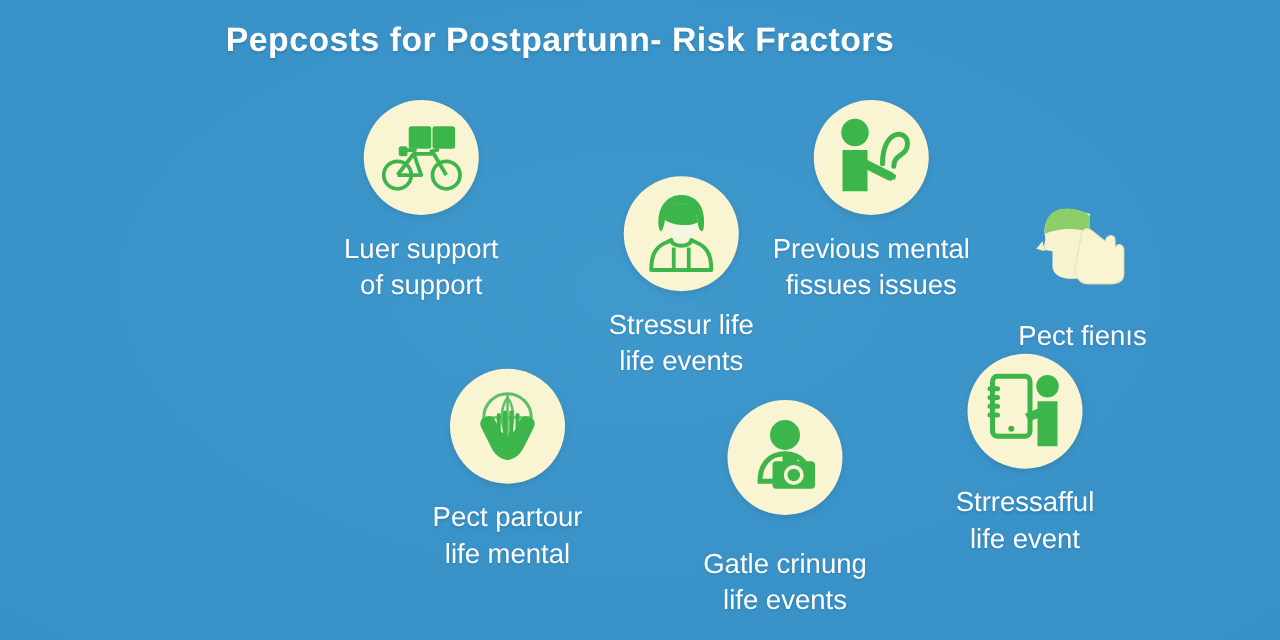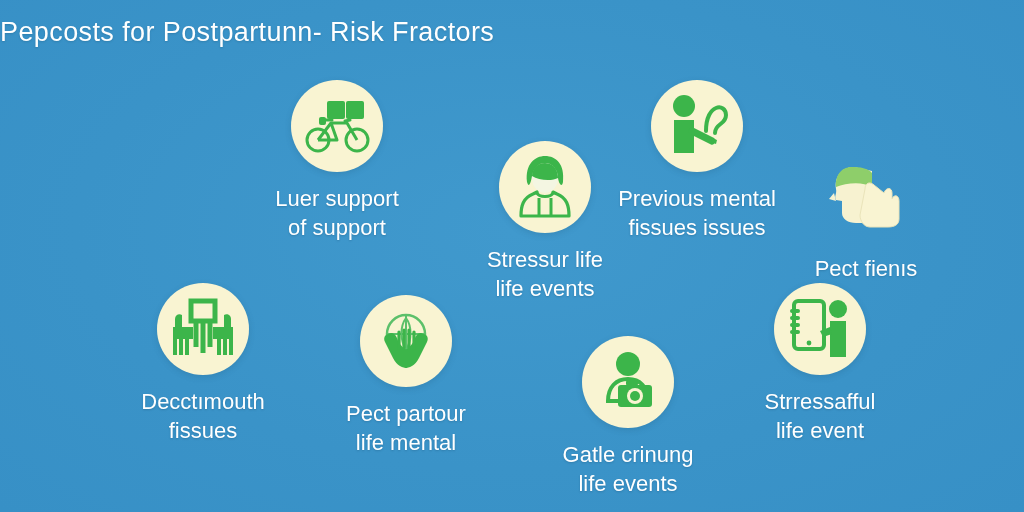--- a/index.html
+++ b/index.html
@@ -18,24 +18,24 @@
     width: 1024px;
     height: 512px;
     background: radial-gradient(ellipse at 50% 45%, #4099cd 0%, #3a93c8 60%, #3790c6 100%);
     overflow: hidden;
   }
   #title {
     position: absolute;
     top: 17px;
     left: 0;
     width: 896px;
-    text-align: left;
+    text-align: center;
     color: #ffffff;
     font-size: 27px;
-    font-weight: 400;
+    font-weight: 700;
     letter-spacing: 0.4px;
     text-shadow: 0 1px 2px rgba(20,70,100,0.25);
     white-space: nowrap;
   }
   .node {
     position: absolute;
     display: flex;
     flex-direction: column;
     align-items: center;
     width: 210px;
@@ -124,54 +124,37 @@
       <svg width="84" height="70" viewBox="0 0 84 70" aria-hidden="true">
         <path d="M30 6 C16 6 10 18 12 28 C13 33 10 35 12 39 L18 40 L18 52 C18 58 24 62 32 62 L48 62 L48 10 Z" fill="#f7f2d0"></path>
         <path d="M28 6 C16 6 11 16 12 26 C22 22 38 20 48 26 L48 12 C44 7 36 6 28 6 Z" fill="#8ece6a"></path>
         <path d="M10 32 L5 38 L12 40" fill="#f7f2d0"></path>
         <path d="M41 28 C41 22 46 20 50 24 L60 32 C62 26 68 26 68 32 L68 38 C70 33 75 34 75 40 L75 58 C75 64 70 66 64 66 L46 66 C40 66 36 60 36 54 Z" fill="#f9f4d2" stroke="#eae4ba" stroke-width="1"></path>
       </svg>
     </div>
     <div class="caption">Pect fienıs</div>
   </div>
 
-  <div class="node" style="left:203px; top:283px;">
-    <div class="disc">
-      <svg width="68" height="64" viewBox="0 0 68 64" aria-hidden="true">
-        <path d="M22 4 L46 4 L46 24 L22 24 Z" fill="none" stroke="#3cb54a" stroke-width="5"></path>
-        <path d="M27 24 L27 50 M41 24 L41 50" stroke="#3cb54a" stroke-width="5"></path>
-        <path d="M34 24 L34 56" stroke="#3cb54a" stroke-width="5"></path>
-        <path d="M6 22 C6 18 10 16 13 18 L13 38 L6 38 Z" fill="#3cb54a"></path>
-        <path d="M4 30 L24 30 L24 42 L4 42 Z" fill="#3cb54a"></path>
-        <path d="M6 42 L6 58 M12 42 L12 58 M18 42 L18 58" stroke="#3cb54a" stroke-width="4"></path>
-        <path d="M62 22 C62 18 58 16 55 18 L55 38 L62 38 Z" fill="#3cb54a"></path>
-        <path d="M44 30 L64 30 L64 42 L44 42 Z" fill="#3cb54a"></path>
-        <path d="M50 42 L50 58 M56 42 L56 58 M62 42 L62 58" stroke="#3cb54a" stroke-width="4"></path>
-      </svg>
-    </div>
-    <div class="caption">Decctımouth
-fissues</div>
-  </div>
 
   <div class="node" style="left:406px; top:295px;">
     <div class="disc">
       <svg width="66" height="62" viewBox="0 0 66 62" aria-hidden="true">
         <circle cx="33" cy="24" r="19" fill="none" stroke="#5cc06a" stroke-width="2.5"></circle>
         <path d="M33 5 L33 43 M14 24 L52 24" stroke="#5cc06a" stroke-width="2"></path>
         <path d="M33 8 C27 16 27 30 33 40 C39 30 39 16 33 8 Z" fill="none" stroke="#5cc06a" stroke-width="2"></path>
         <path d="M16 24 C12 24 10 28 12 32 L20 48 C24 56 30 58 34 58 L34 40 C30 38 26 34 24 28 C22 23 18 22 16 24 Z" fill="#3cb54a"></path>
         <path d="M50 24 C54 24 56 28 54 32 L46 48 C42 56 36 58 32 58 L32 40 C36 38 40 34 42 28 C44 23 48 22 50 24 Z" fill="#3cb54a"></path>
         <path d="M26 22 L26 38 M31 20 L31 38 M36 20 L36 38 M41 22 L41 38" stroke="#3cb54a" stroke-width="3.2" stroke-linecap="round"></path>
       </svg>
     </div>
     <div class="caption">Pect partour
 life mental</div>
   </div>
 
-  <div class="node" style="left:628px; top:336px;">
+  <div class="node" style="left:628px; top:320px;gap:12px;">
     <div class="disc">
       <svg width="64" height="62" viewBox="0 0 64 62" aria-hidden="true">
         <circle cx="32" cy="13" r="12" fill="#3cb54a"></circle>
         <path d="M12 50 C12 36 20 28 32 28 C44 28 52 36 52 50 Z" fill="none" stroke="#3cb54a" stroke-width="4"></path>
         <rect x="22" y="34" width="34" height="22" rx="3" fill="#3cb54a"></rect>
         <rect x="30" y="29" width="12" height="6" rx="2" fill="#3cb54a"></rect>
         <circle cx="39" cy="45" r="8" fill="#f9f4d2"></circle>
         <circle cx="39" cy="45" r="5" fill="#3cb54a"></circle>
       </svg>
     </div>

